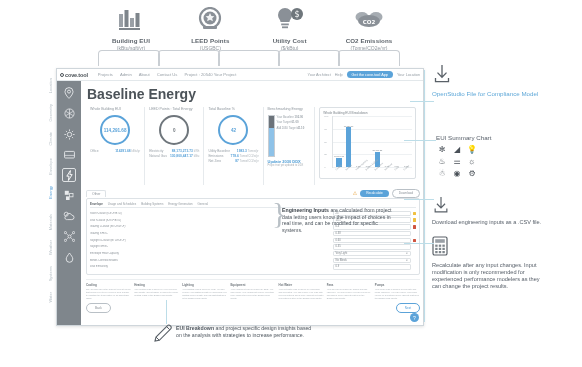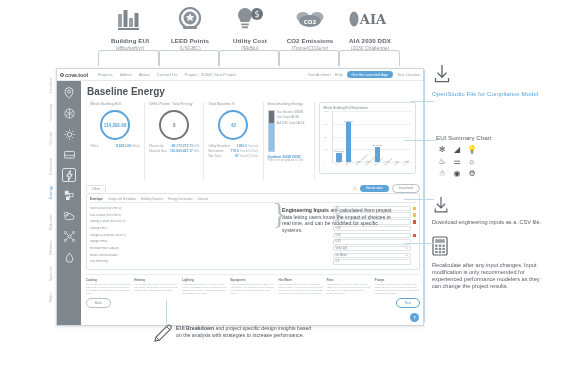--- a/index.html
+++ b/index.html
@@ -56,21 +56,21 @@
   .side-ico { width:14px; height:14px; display:flex; align-items:center;
     justify-content:center; color:#e8eaec; border-radius:2px; }
   .side-ico.active { border:0.8px solid #dfe2e4; }
   .rail-txt { position:absolute; left:48px; font-size:4px; color:#b9c2c8;
     writing-mode:vertical-rl; transform:rotate(180deg); white-space:nowrap; }
   .rail-txt.on { color:#5ba3d9; }
 
   
   .content { position:absolute; left:24px; top:12px; width:344px; height:246px;
     padding:4px 5px; }
-  .page-title { font-size:10px; font-weight:bold; color:#4c5359; margin:1px 0 5px 1px; }
+  .page-title { font-size:14px; font-weight:bold; color:#4c5359; margin:1px 0 5px 1px; }
 
   
   .cards { display:flex; height:78px; }
   .card { flex:1; border-right:1px solid #e6eaed; padding:0 4px; position:relative; }
   .card:last-child { border-right:none; }
   .card-h { font-size:3.6px; color:#8f979e; white-space:nowrap; margin-bottom:2px; }
   .dial-wrap { height:34px; display:flex; align-items:center; justify-content:center; }
   .dial { width:30px; height:30px; border-radius:50%; border:2px solid #5ba3d9;
     display:flex; align-items:center; justify-content:center;
     font-size:4.6px; color:#5ba3d9; font-weight:bold; }
@@ -229,30 +229,20 @@
           <ellipse cx="8" cy="8" rx="6.5" ry="5" fill="#a6acb2"></ellipse>
           <ellipse cx="22" cy="8" rx="6.5" ry="5" fill="#a6acb2"></ellipse>
           <ellipse cx="15" cy="12" rx="11" ry="6" fill="#8a9097"></ellipse>
           <text x="15" y="14.5" font-size="5.5" fill="#fff" text-anchor="middle" font-family="DejaVu Sans" font-weight="bold">CO2</text>
         </svg>
       </div>
       <div class="metric-title">CO2 Emissions</div>
       <div class="metric-sub">(Tonne/CO2e/yr)</div>
     </div>
 
-    <div class="metric-item">
-      <div class="metric-glyph">
-        <svg width="44" height="18" viewBox="0 0 44 18">
-          <ellipse cx="6" cy="9" rx="4.5" ry="7.5" fill="#8a9097"></ellipse>
-          <text x="25" y="14" font-size="13" fill="#6f767c" text-anchor="middle" font-family="DejaVu Serif" font-weight="bold">AIA</text>
-        </svg>
-      </div>
-      <div class="metric-title">AIA 2030 DDX</div>
-      <div class="metric-sub">(2030 Challenge)</div>
-    </div>
 
   </div>
 
   <div class="brack" style="left:98px;"></div>
   <div class="brack" style="left:158px;"></div>
   <div class="brack" style="left:218px;"></div>
   <div class="brack" style="left:278px;"></div>
   <div class="brack" style="left:338px;"></div>
 </div>
 

